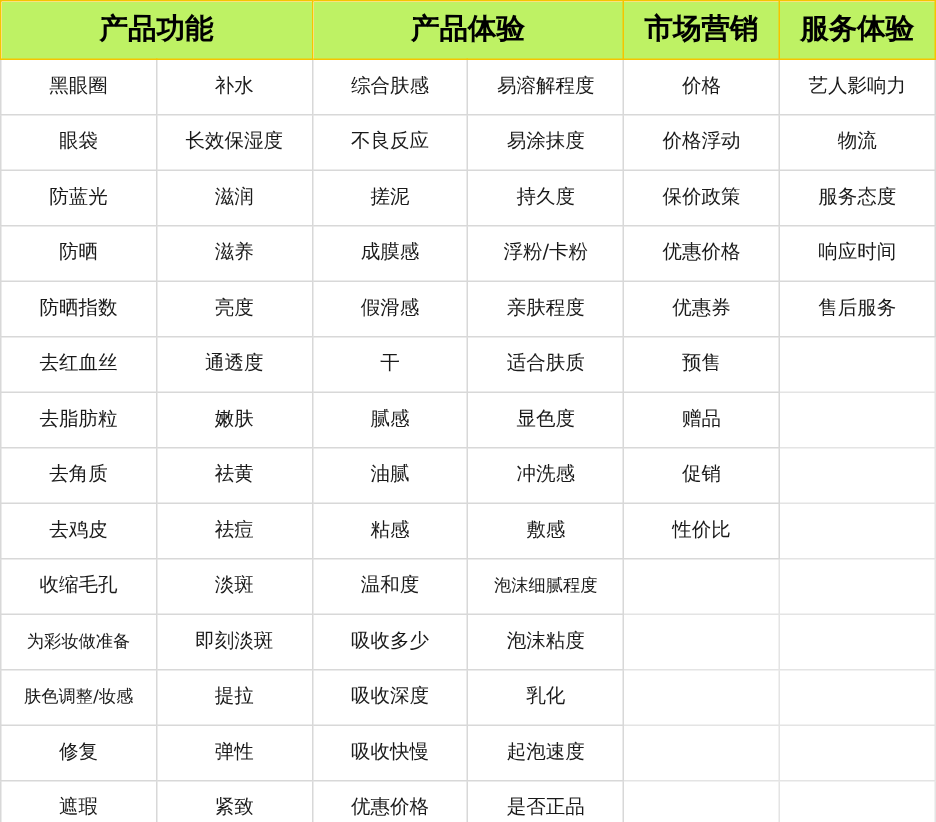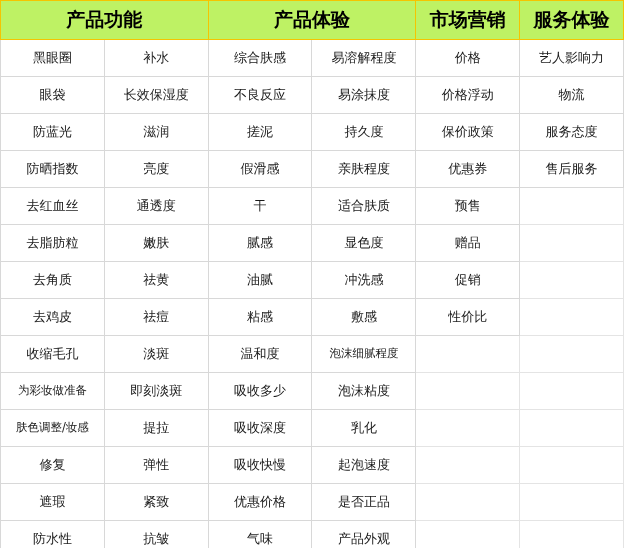--- a/index.html
+++ b/index.html
@@ -122,20 +122,40 @@
         </td>
         <td>
           <span class="cell-text">保价政策</span>
         </td>
         <td>
           <span class="cell-text">服务态度</span>
         </td>
       </tr>
       <tr>
         <td>
+          <span class="cell-text">防晒</span>
+        </td>
+        <td>
+          <span class="cell-text">滋养</span>
+        </td>
+        <td>
+          <span class="cell-text">成膜感</span>
+        </td>
+        <td>
+          <span class="cell-text">浮粉/卡粉</span>
+        </td>
+        <td>
+          <span class="cell-text">优惠价格</span>
+        </td>
+        <td>
+          <span class="cell-text">响应时间</span>
+        </td>
+      </tr>
+      <tr>
+        <td>
           <span class="cell-text">防晒指数</span>
         </td>
         <td>
           <span class="cell-text">亮度</span>
         </td>
         <td>
           <span class="cell-text">假滑感</span>
         </td>
         <td>
           <span class="cell-text">亲肤程度</span>

